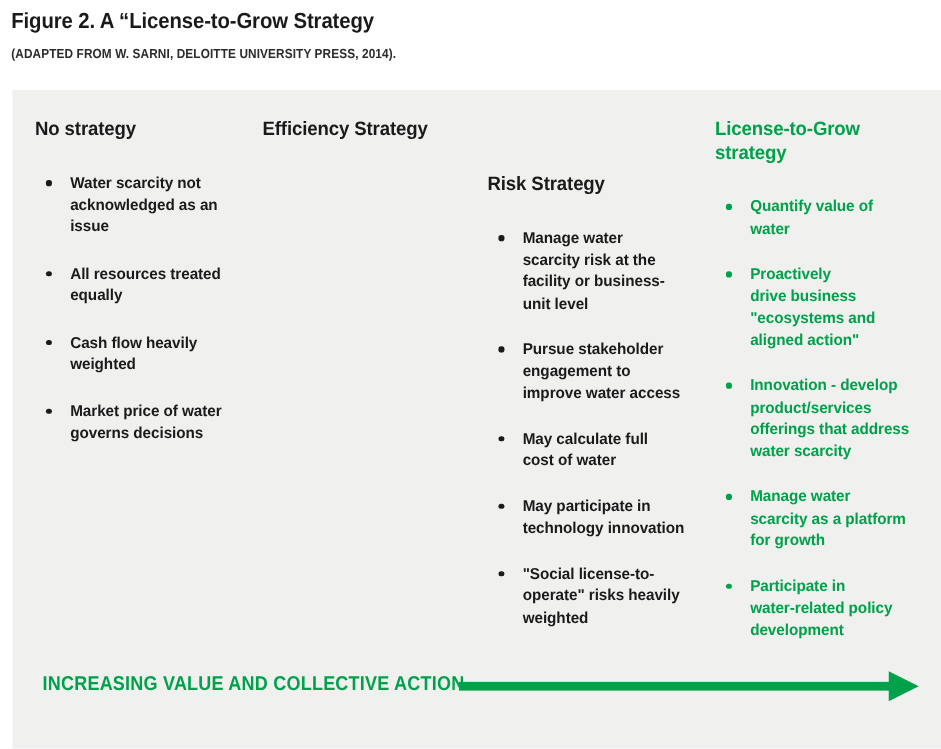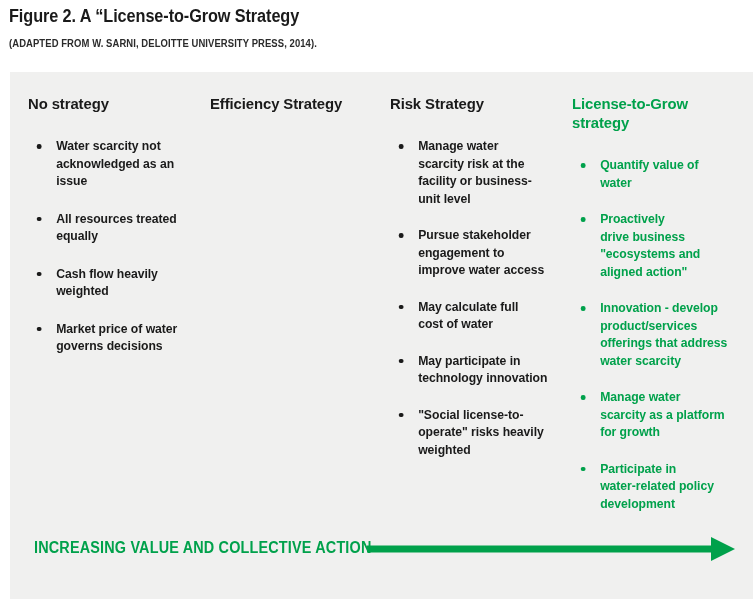--- a/index.html
+++ b/index.html
@@ -71,21 +71,21 @@
     display: flex;
     flex-direction: row;
   }
   .col {
     position: relative;
     box-sizing: border-box;
     padding-top: 22px;
   }
   .col-1 { width: 187px; padding-left: 18px; }
   .col-2 { width: 185px; padding-left: 13px; }
-  .col-3 { width: 185px; padding-left: 8px; }
+  .col-3 { width: 185px; padding-left: 8px; margin-top: 44px; }
   .col-4 { width: 186px; padding-left: 5px; }
 
   .col-head {
     font-family: "Liberation Sans Narrow", "Liberation Sans", sans-serif;
     font-size: 15.5px;
     font-weight: bold;
     color: #1a1a1a;
     line-height: 19px;
     letter-spacing: -0.1px;
     transform: scaleX(0.96);

